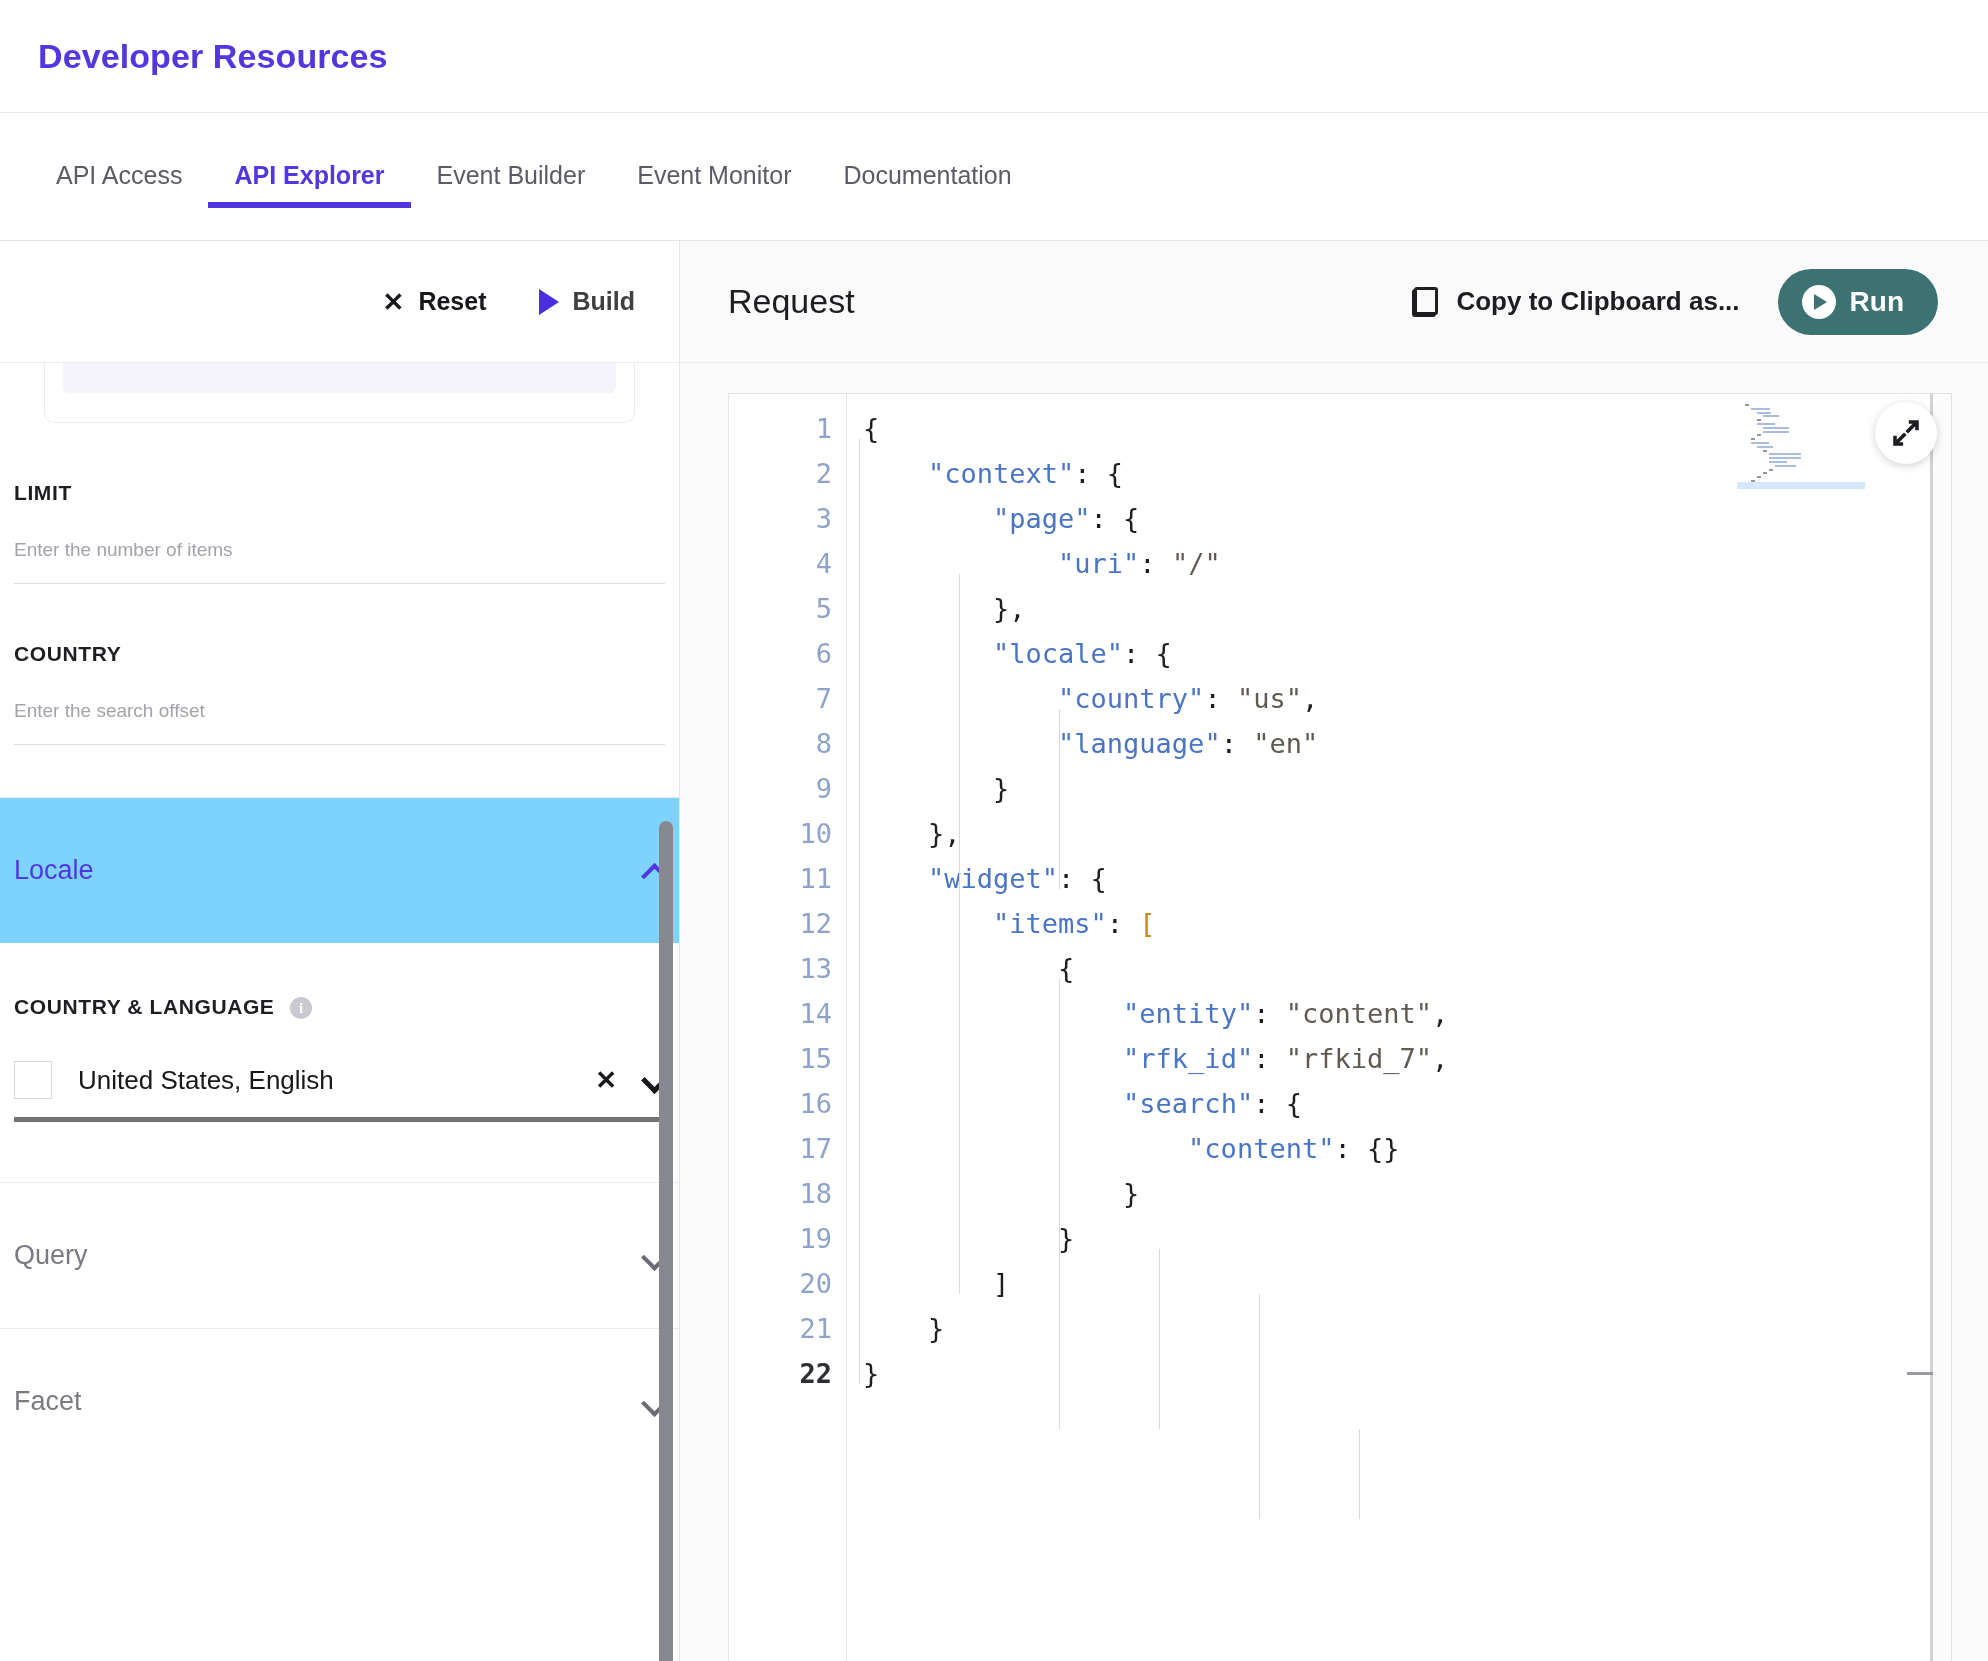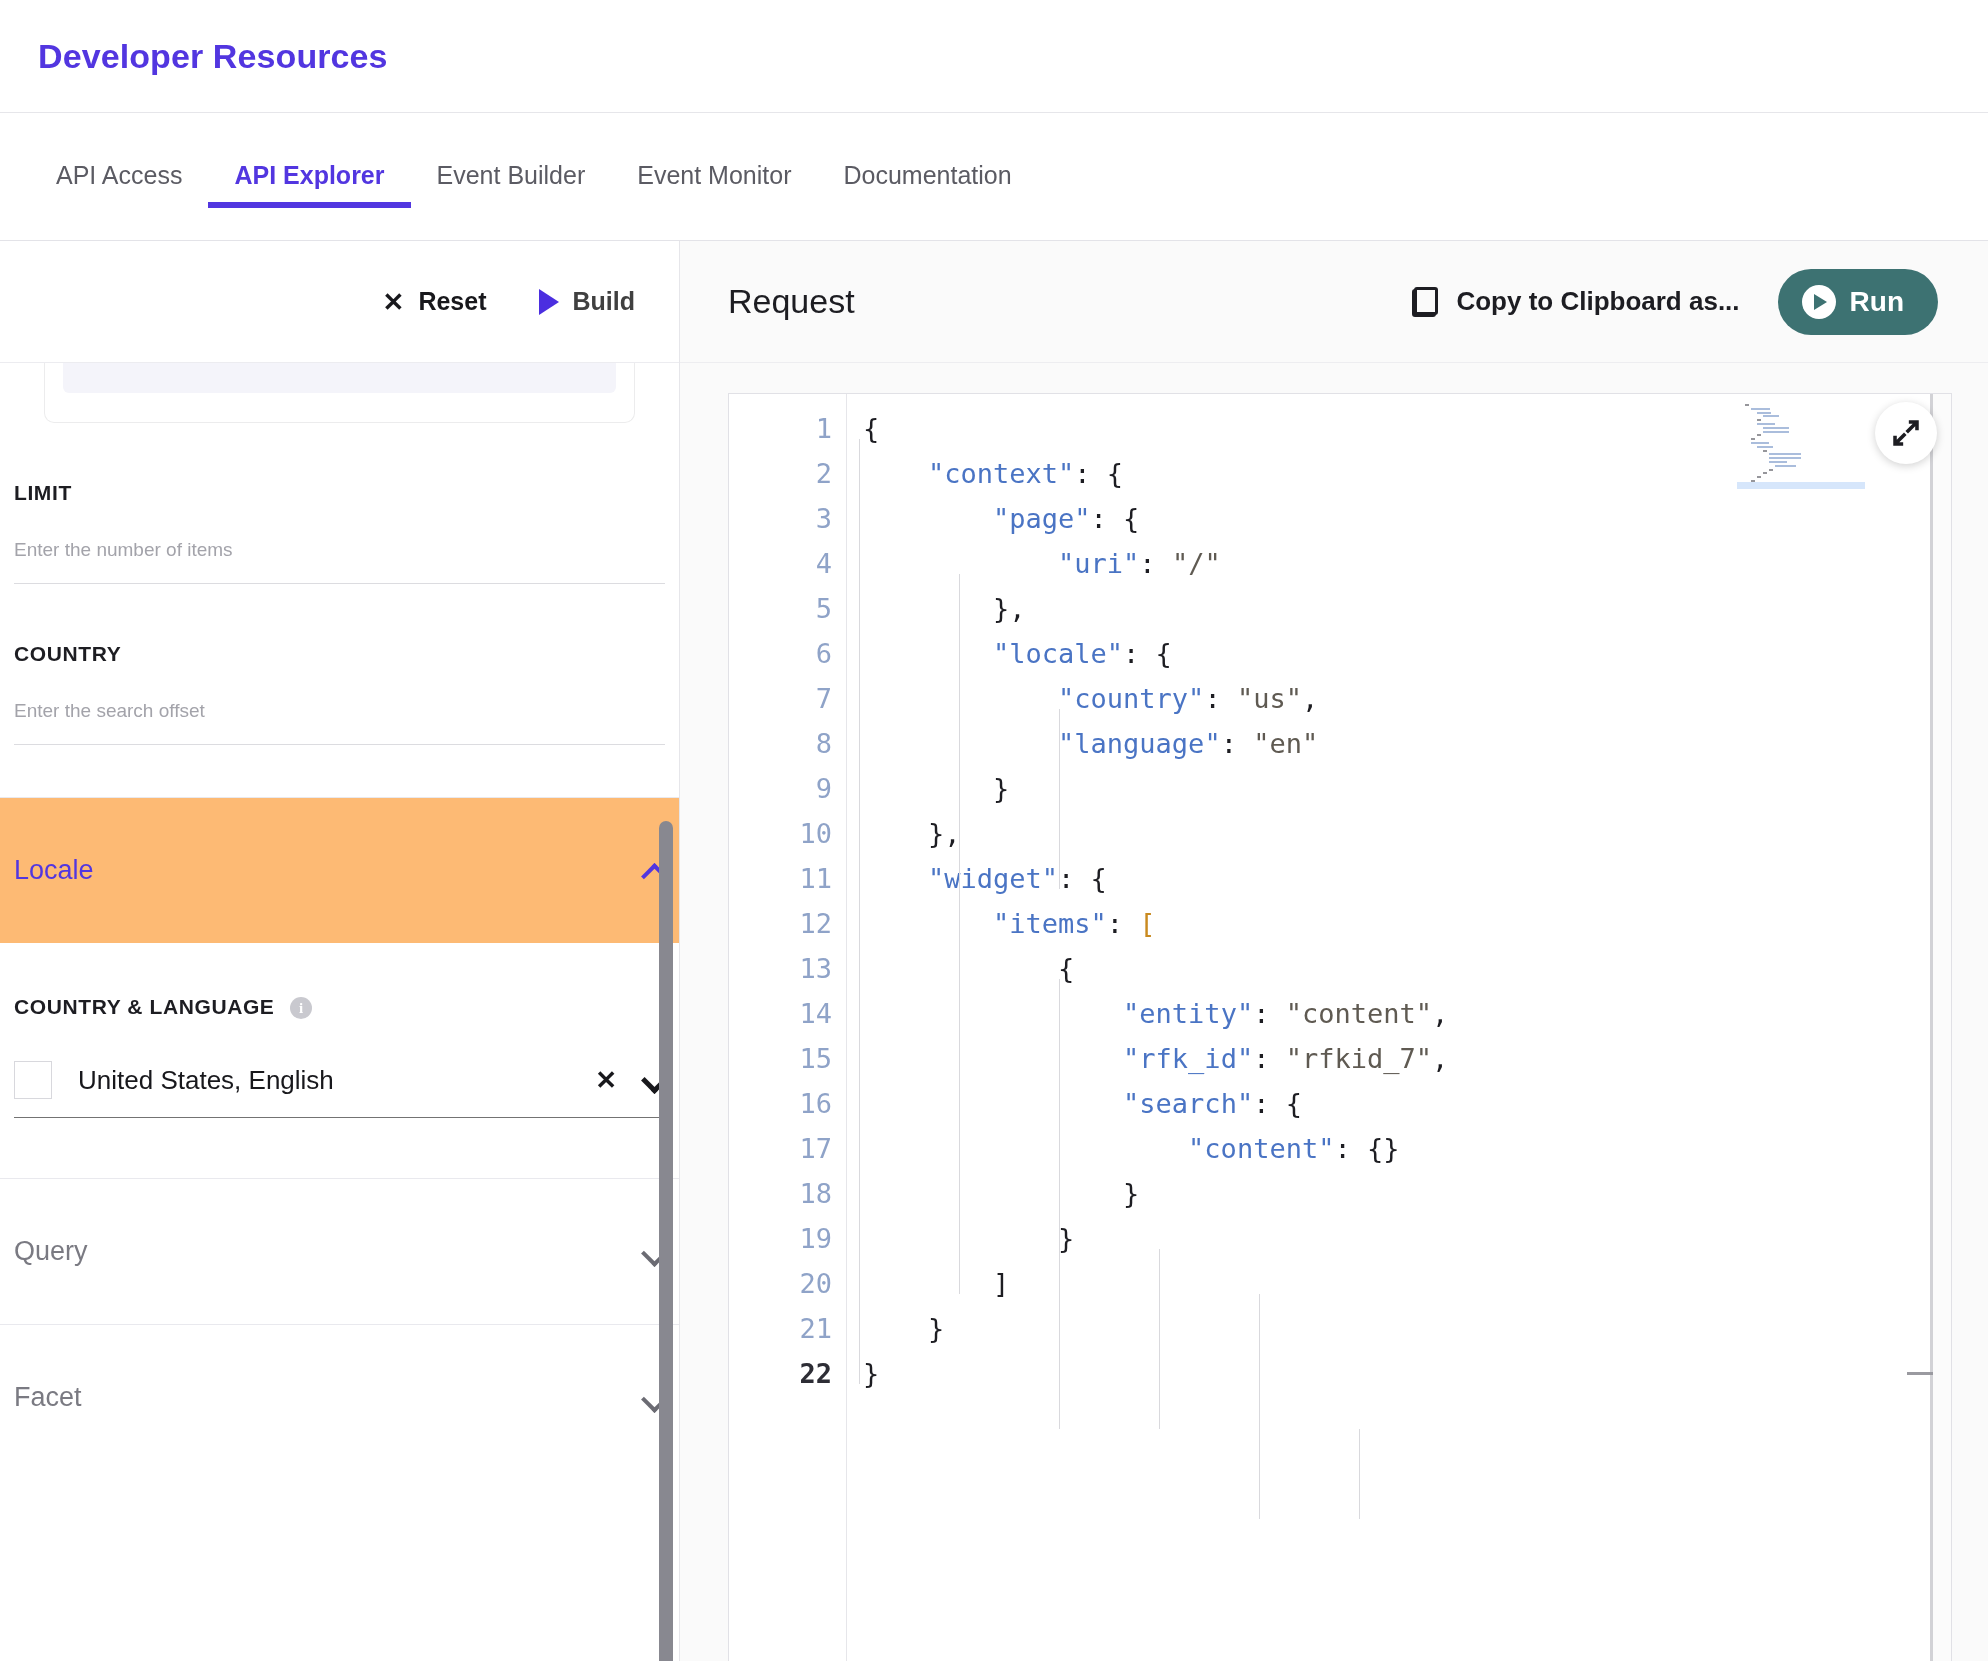--- a/index.html
+++ b/index.html
@@ -101,21 +101,21 @@
     font-size: 19px; color: #a3a3aa;
     border-bottom: 1px solid #dcdce0;
     padding-bottom: 22px;
   }
 
   .accordion { border-top: 1px solid #e9e9ee; }
   .acc-head {
     height: 145px; display: flex; align-items: center; justify-content: space-between;
     padding: 0 14px; cursor: pointer;
   }
-  .acc-head.open { background: #fdba74; }
+  .acc-head.open { background: #7dd3fc; }
   .acc-title { font-size: 27px; color: #7a7a82; }
   .acc-head.open .acc-title { color: #5236e0; }
   .chev { width: 22px; height: 22px; position: relative; }
   .chev::before {
     content: ""; position: absolute; left: 2px; top: 3px;
     width: 15px; height: 15px;
     border-right: 4px solid #6b6b73; border-bottom: 4px solid #6b6b73;
     transform: rotate(45deg);
   }
   .chev.up::before { transform: rotate(-135deg); top: 7px; border-color: #5236e0; }
@@ -128,21 +128,21 @@
   }
   .info-ico {
     width: 22px; height: 22px; border-radius: 50%;
     background: #c9c9cf; color: #fff; font-size: 15px; font-weight: bold;
     display: inline-flex; align-items: center; justify-content: center;
     font-family: "Liberation Serif", serif;
   }
   .cl-row {
     display: flex; align-items: center;
     margin-top: 42px; padding-bottom: 18px;
-    border-bottom: 1px solid #737373;
+    border-bottom: 5px solid #737373;
   }
   .flag-box { width: 38px; height: 38px; border: 1px solid #d8d8dd; background:#fff; }
   .cl-value { font-size: 26px; color: #18181c; margin-left: 26px; flex: 1; }
   .cl-x { font-size: 26px; font-weight: bold; color: #18181c; cursor: pointer; margin-right: 26px; }
   .cl-chev { width: 22px; height: 22px; position: relative; cursor: pointer; }
   .cl-chev::before {
     content: ""; position: absolute; left: 2px; top: 2px;
     width: 14px; height: 14px;
     border-right: 5px solid #18181c; border-bottom: 5px solid #18181c;
     transform: rotate(45deg);

